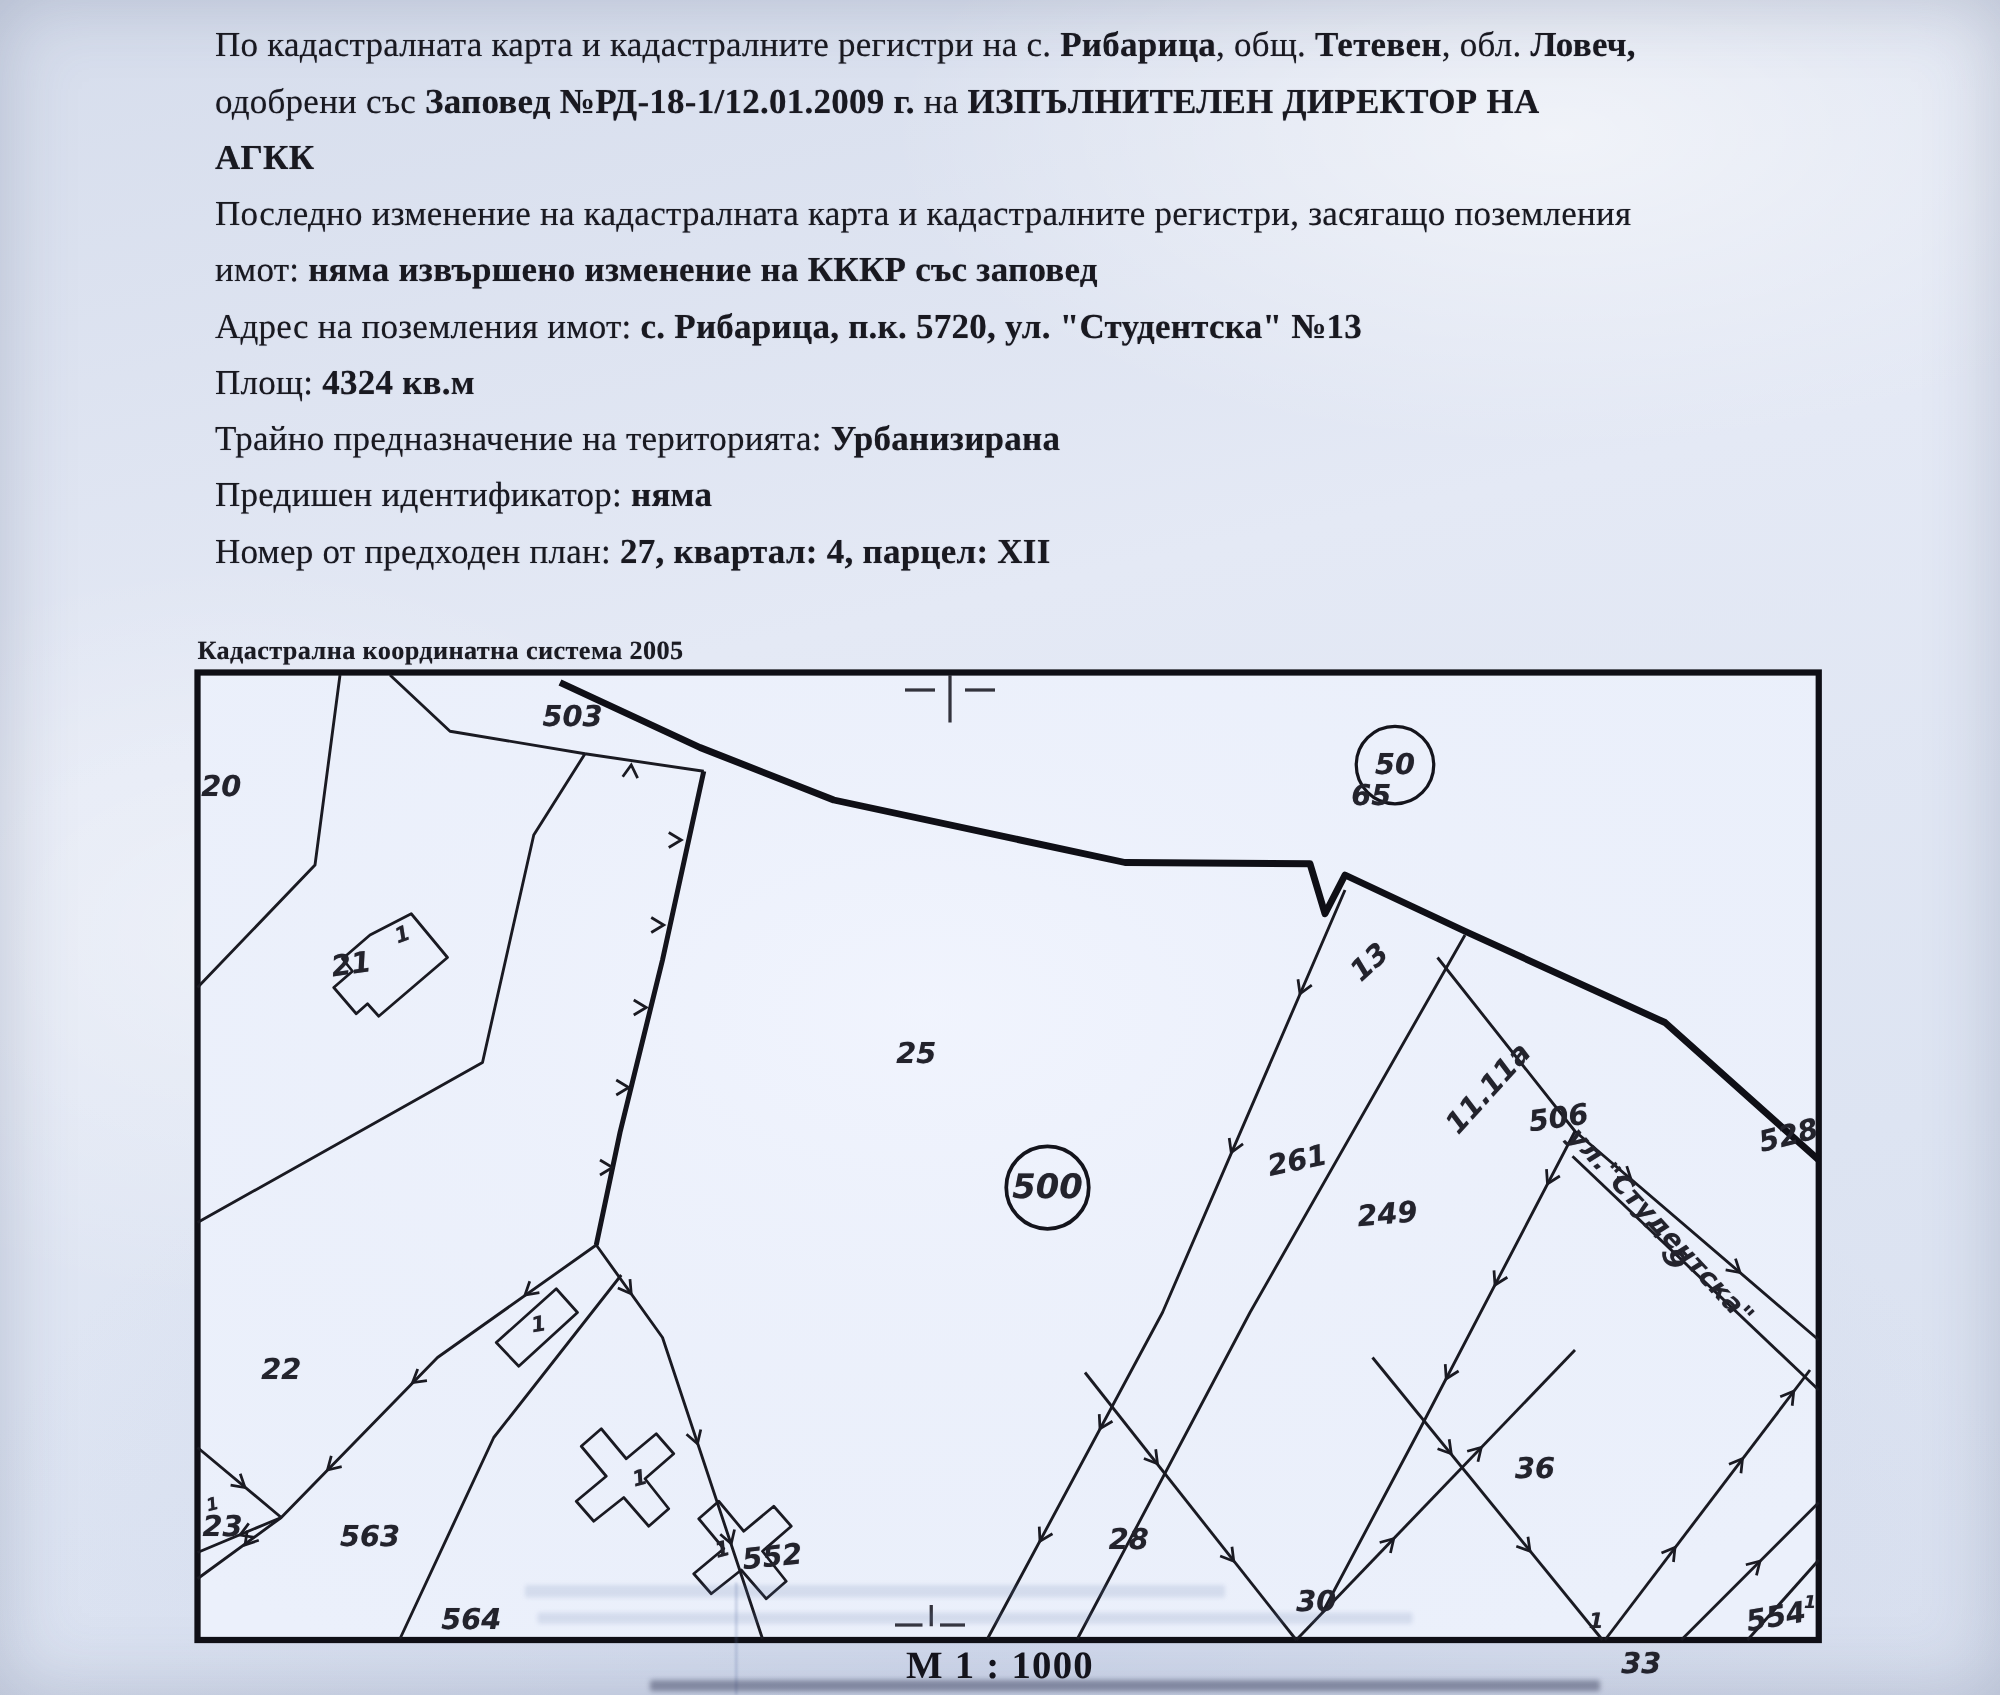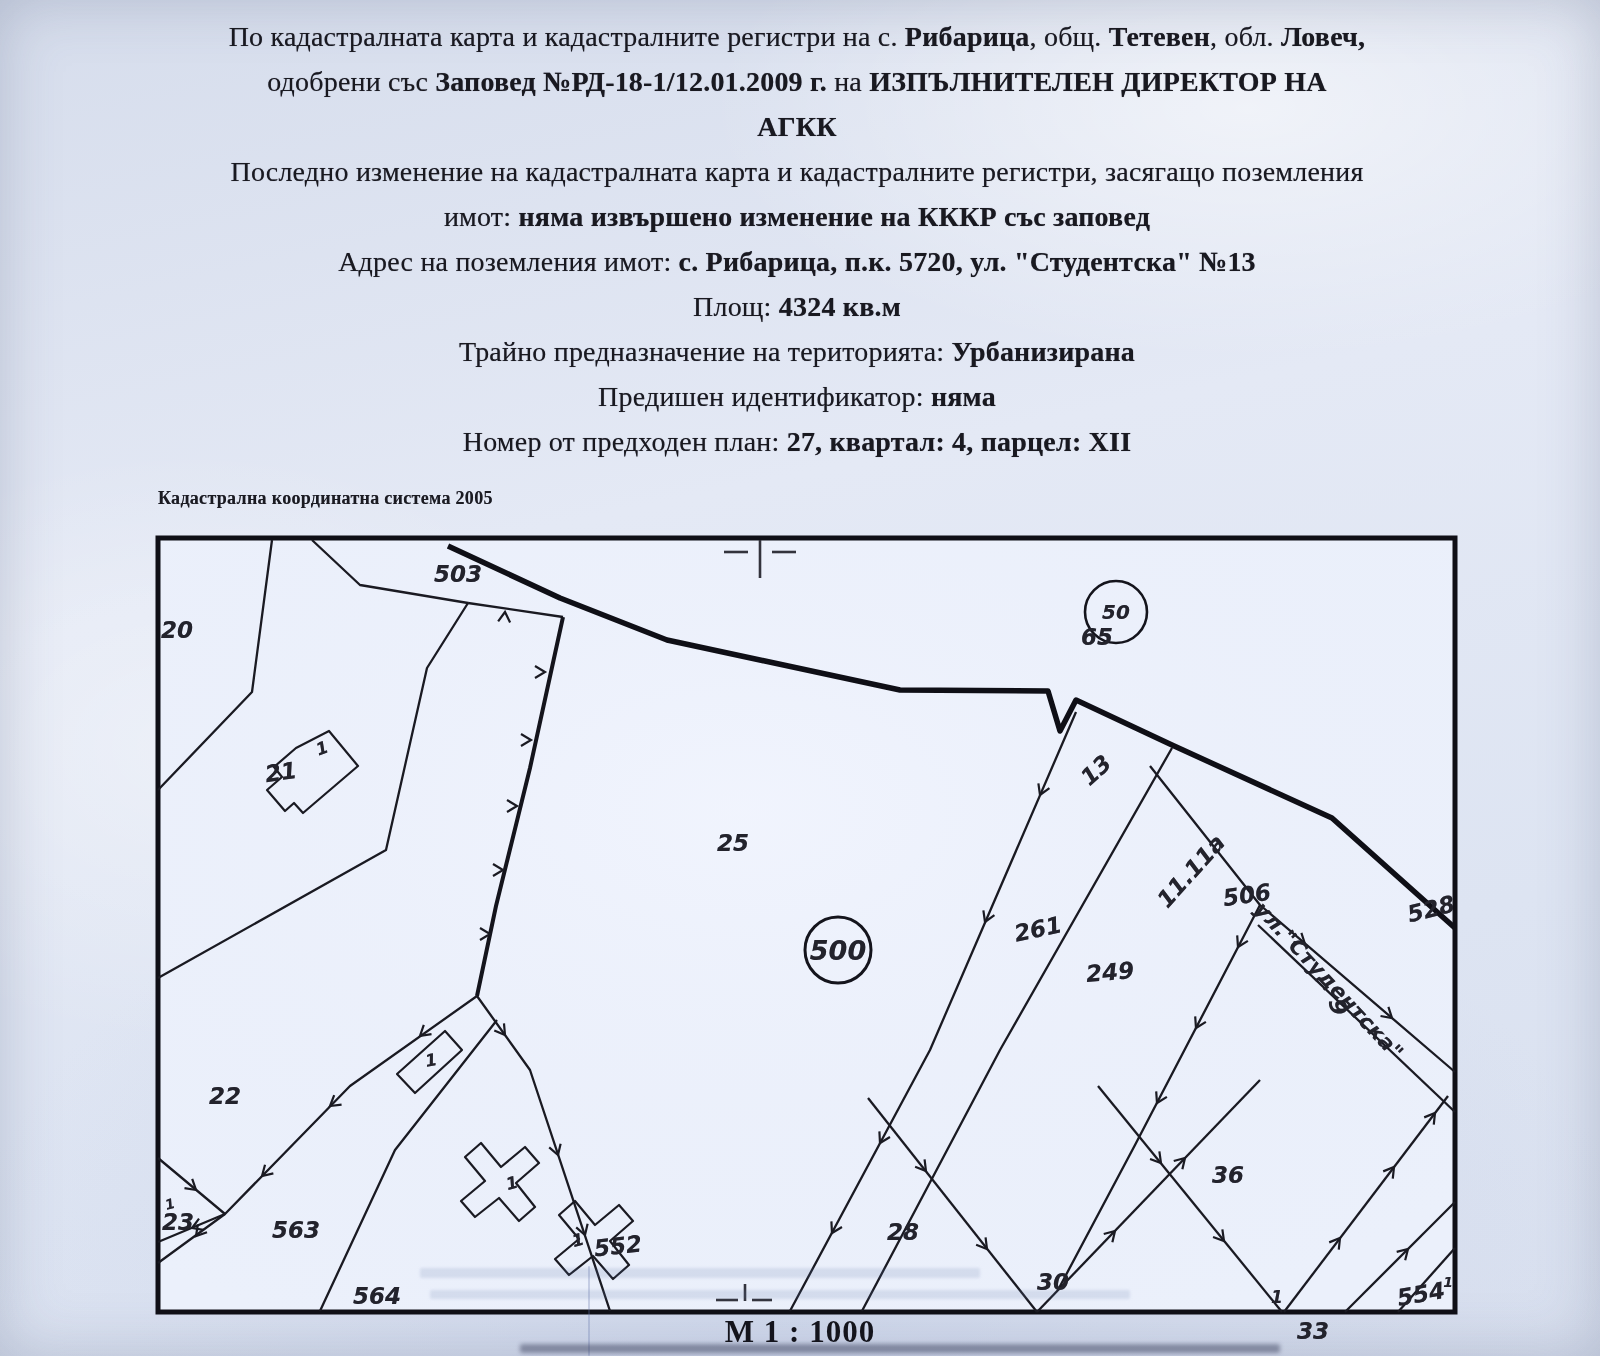--- a/index.html
+++ b/index.html
@@ -5,37 +5,37 @@
   html,body{margin:0;padding:0;}
   body{width:1600px;height:1356px;overflow:hidden;background:#cfd6e6;}
   .page{position:relative;width:1600px;height:1356px;
     background:
       radial-gradient(900px 420px at 78% 8%, rgba(255,255,255,.55), rgba(255,255,255,0) 60%),
       radial-gradient(700px 500px at 12% 55%, rgba(255,255,255,.35), rgba(255,255,255,0) 60%),
       radial-gradient(1200px 700px at 50% 95%, rgba(196,206,231,.5), rgba(196,206,231,0) 70%),
       linear-gradient(168deg,#d6ddec 0%,#e4e9f5 38%,#dde4f2 72%,#d9e0ef 100%);
     box-shadow: inset 0 0 60px rgba(70,82,115,.25);
     font-family:"Liberation Serif","DejaVu Serif",serif;color:#17171c;}
-  .doc-text{position:absolute;left:172px;top:14px;width:1250px;text-align:center;}
+  .doc-text{position:absolute;left:172px;top:14px;width:1250px;}
   .doc-text p{margin:0;font-size:28px;line-height:45px;letter-spacing:.2px;color:#191920;
     text-shadow:0 0 .7px rgba(20,20,40,.55);}
   .doc-text .b{font-weight:bold;}
-  .coord-note{position:absolute;left:158px;top:488px;font-size:18px;font-weight:bold;
+  .coord-note{position:absolute;left:158px;top:508px;font-size:21px;font-weight:bold;
     letter-spacing:.3px;color:#1b1b22;text-shadow:0 0 .6px rgba(20,20,40,.5);}
   .scale-label{position:absolute;left:800px;top:1314px;transform:translateX(-50%);
     font-size:31px;font-weight:bold;letter-spacing:1px;color:#14141c;}
   svg.map{position:absolute;left:0;top:0;width:1600px;height:1356px;}
   #labels{position:absolute;left:0;top:0;width:1600px;height:1356px;pointer-events:none;}
   .plbl{position:absolute;font-family:"DejaVu Sans","Liberation Sans",sans-serif;
     font-style:italic;font-weight:600;font-size:23px;color:#23232c;white-space:nowrap;
     transform:translate(-50%,-50%);text-shadow:0 0 .6px rgba(25,25,50,.5);}
   .plbl.sm{font-size:17px;}
   .plbl.xs{font-size:14px;}
   .plbl.circled{font-weight:bold;font-size:27px;}
-  .plbl.circled.small-c{font-size:20px;}
+  .plbl.circled.small-c{font-size:23px;}
   .plbl.street{font-size:21px;letter-spacing:.5px;}
   .ghost{position:absolute;background:rgba(96,116,168,.16);filter:blur(1.5px);border-radius:2px;}
   .ghost.dark{background:rgba(38,44,74,.42);filter:blur(2.2px);}
   .ghost.vline{width:2px;background:rgba(96,116,168,.28);filter:blur(.7px);}
 </style>
 </head>
 <body>
 
 <div class="page">
 

